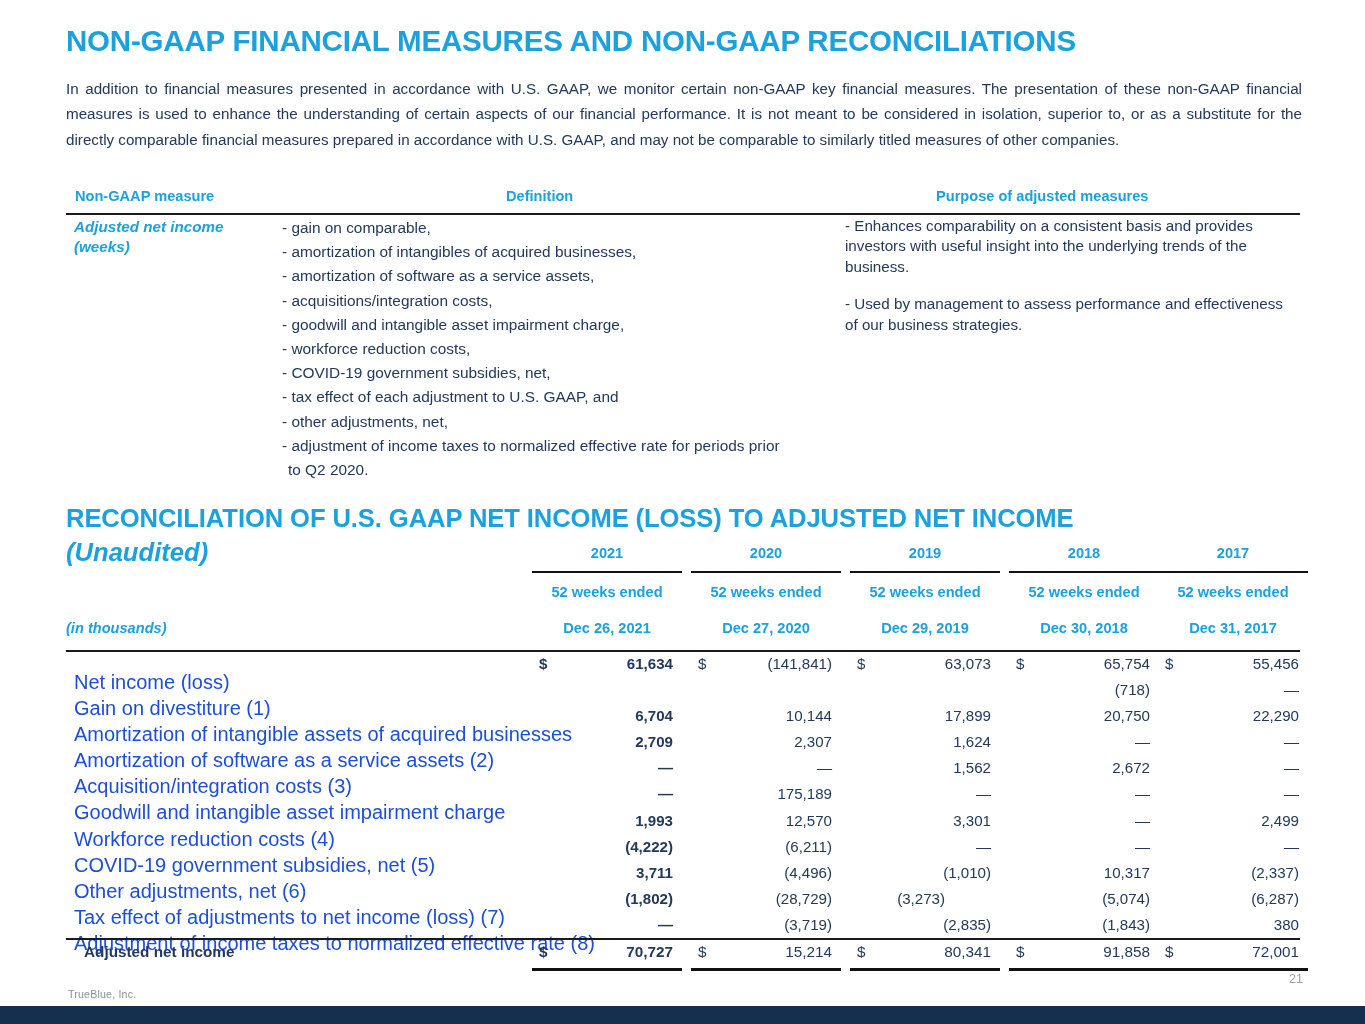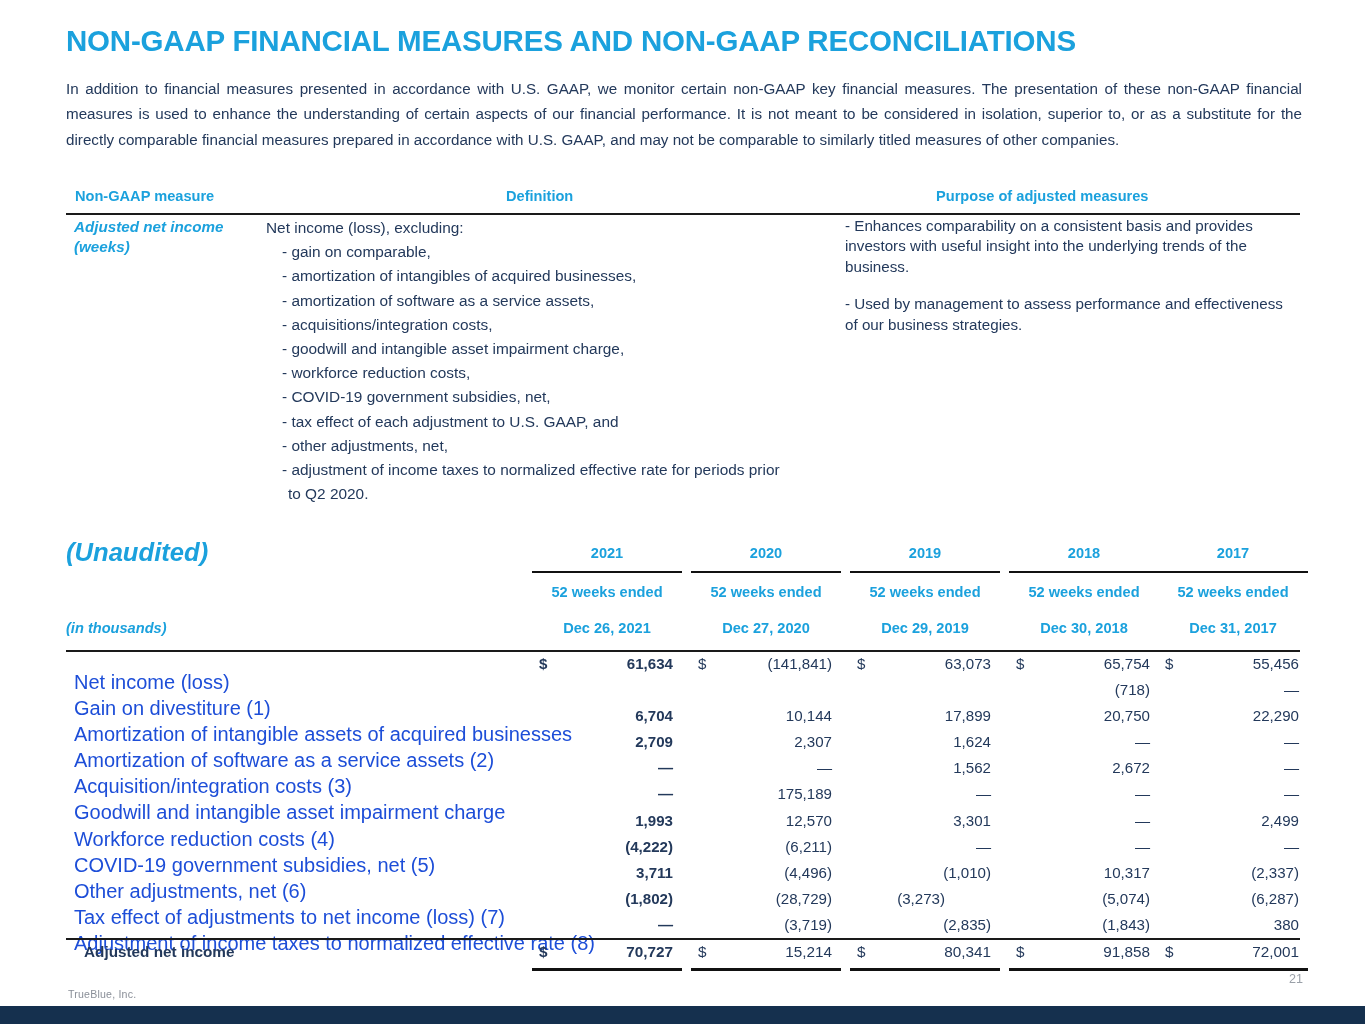--- a/index.html
+++ b/index.html
@@ -340,41 +340,41 @@
       <div class="def-h definition">Definition</div>
       <div class="def-h purpose">Purpose of adjusted measures</div>
     </div>
     <div class="def-rule-left"></div>
     <div class="def-rule-right"></div>
 
     <div class="def-body">
       <div class="def-measure">Adjusted net income (weeks)</div>
 
       <div class="def-definition">
-        <div class="lead">Net income (loss), excluding:</div>
         <div class="bul">- gain on comparable,</div>
         <div class="bul">- amortization of intangibles of acquired businesses,</div>
         <div class="bul">- amortization of software as a service assets,</div>
         <div class="bul">- acquisitions/integration costs,</div>
         <div class="bul">- goodwill and intangible asset impairment charge,</div>
         <div class="bul">- workforce reduction costs,</div>
         <div class="bul">- COVID-19 government subsidies, net,</div>
         <div class="bul">- tax effect of each adjustment to U.S. GAAP, and</div>
         <div class="bul">- other adjustments, net,</div>
         <div class="bul">- adjustment of income taxes to normalized effective rate for periods prior</div>
         <div class="bul2">to Q2 2020.</div>
       </div>
 
       <div class="def-purpose">
         <p>- Enhances comparability on a consistent basis and provides investors with useful insight into the underlying trends of the business.</p>
         <p>- Used by management to assess performance and effectiveness of our business strategies.</p>
       </div>
     </div>
   </div>
 
+  <div class="sec2-title">RECONCILIATION OF U.S. GAAP NET INCOME (LOSS) TO ADJUSTED NET INCOME</div>
   <div class="sec2-sub">(Unaudited)</div>
   <div class="in-thousands">(in thousands)</div>
 
   <div class="recon">
 
     <div id="col-headers">
         <div class="col-year" style="left: 466px;">2021</div>
         <div class="col-rule" style="left: 466px;"></div>
         <div class="col-weeks" style="left: 466px;">52 weeks ended</div>
         <div class="col-date" style="left: 466px;">Dec 26, 2021</div>

